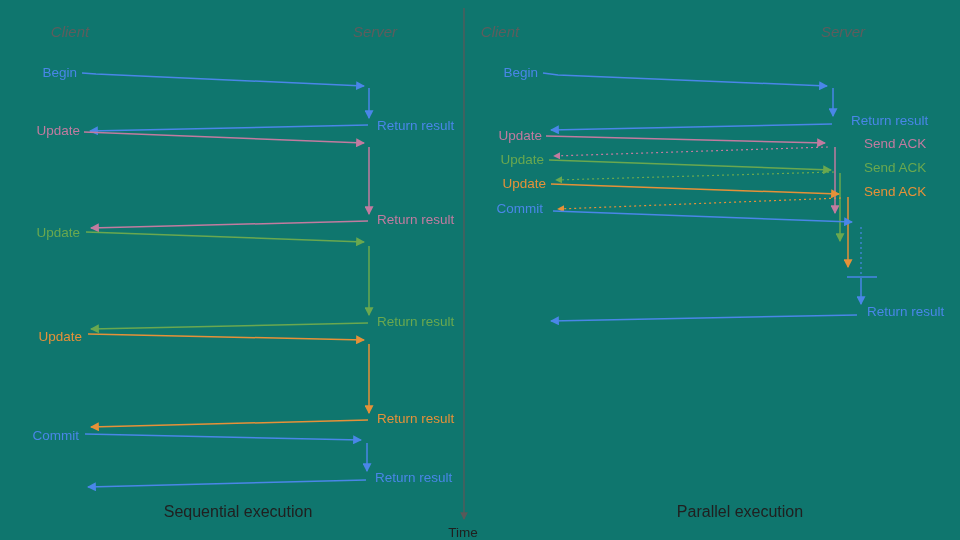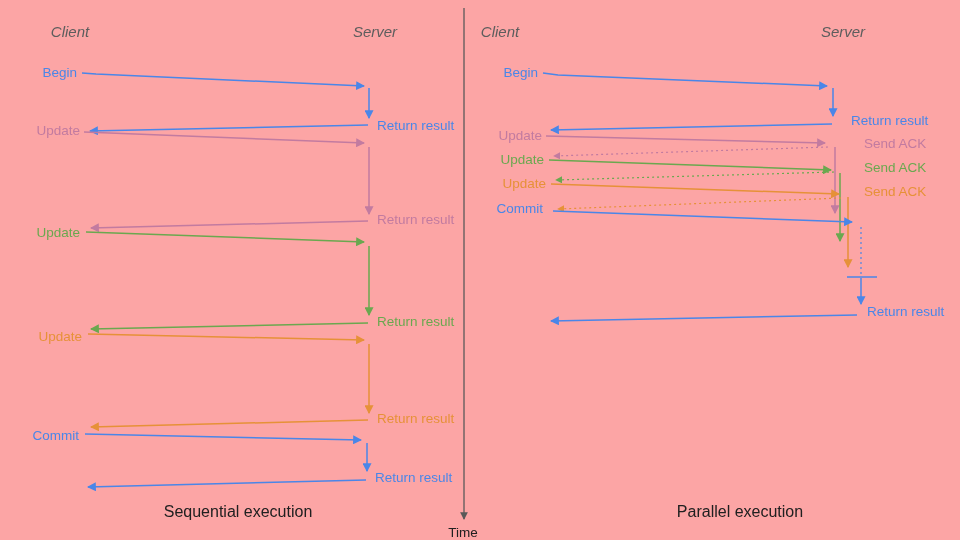--- a/index.html
+++ b/index.html
@@ -1,16 +1,16 @@
 <!DOCTYPE html>
 <html><head>
 <meta charset="utf-8">
 <style>
   html,body{margin:0;padding:0;background:#ffffff;}
-  .stage{position:relative;width:960px;height:540px;background:#fca5a5;overflow:hidden;
+  .stage{position:relative;width:960px;height:540px;background:#0f766e;overflow:hidden;
          font-family:"Liberation Sans",sans-serif;}
   svg text{font-family:"Liberation Sans",sans-serif;}
   .hdr{font-size:15px;font-style:italic;fill:#5d5d5d;}
   .lbl{font-size:13.5px;}
   .cap{font-size:16px;fill:#202020;}
   .timelbl{font-size:13.5px;fill:#202020;}
   .t-blue{fill:#4a86e8;}  .t-pink{fill:#c27ba0;}  .t-green{fill:#6aa84f;}  .t-orange{fill:#e69138;}
   .s-blue{stroke:#4a86e8;}  .s-pink{stroke:#c27ba0;}  .s-green{stroke:#6aa84f;}  .s-orange{stroke:#e69138;}
   .ln{fill:none;stroke-width:1.5;}
   .dot{fill:none;stroke-width:1.2;stroke-dasharray:2 3;}

